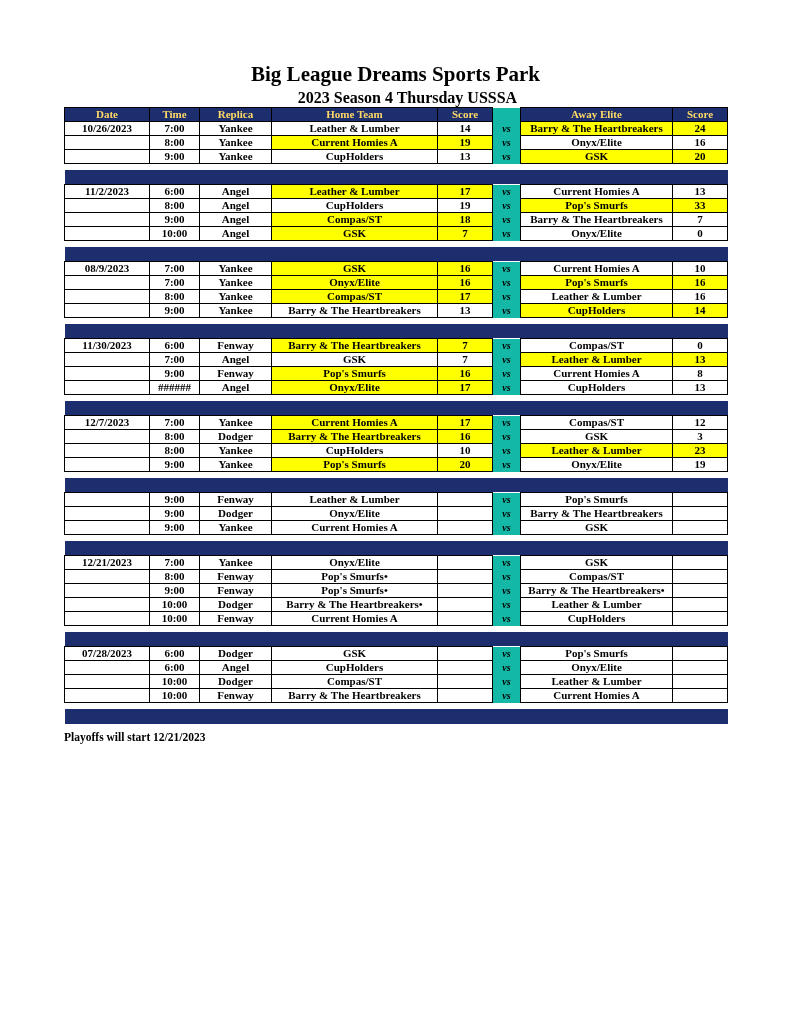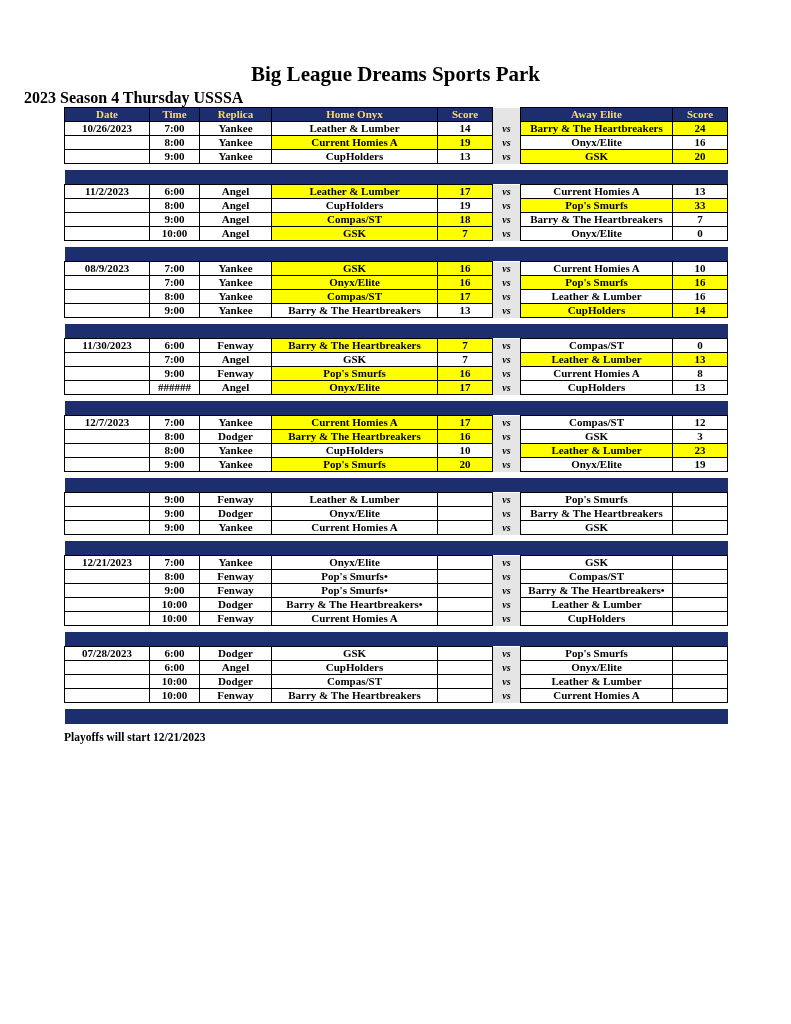--- a/index.html
+++ b/index.html
@@ -17,20 +17,21 @@
   .page { width: 791px; height: 824px; position: relative; overflow: hidden; }
 
   .title {
     margin: 62px 0 0 0;
     text-align: center;
     font-size: 21px;
     font-weight: bold;
   }
   .subtitle {
     margin: 2px 0 0 0;
+    text-align: center;
     font-size: 16px;
     font-weight: bold;
     padding-left: 24px;
   }
   .note {
     margin: 9px 0 7px 0;
     text-align: center;
     font-size: 11.5px;
     font-weight: bold;
     font-style: italic;
@@ -53,21 +54,21 @@
     white-space: nowrap;
     overflow: hidden;
   }
   .schedule th {
     background: var(--navy);
     color: var(--header-text);
     font-size: 11px;
   }
   .schedule th.vs, .schedule td.vs {
     border: none;
-    background: #e5e5e5;
+    background: #14b8a6;
     font-style: italic;
     font-size: 10px;
     padding: 0;
   }
   .schedule td.hl { background: var(--highlight); }
   .schedule tr.gap td {
     border: none;
     background: #fff;
     height: 6px;
     line-height: 6px;
@@ -103,21 +104,21 @@
       <col style="width:55px">
       <col style="width:28px">
       <col style="width:152px">
       <col style="width:55px">
     </colgroup>
     <thead>
       <tr>
         <th>Date</th>
         <th>Time</th>
         <th>Replica</th>
-        <th>Home Onyx</th>
+        <th>Home Team</th>
         <th>Score</th>
         <th class="vs"></th>
         <th>Away Elite</th>
         <th>Score</th>
       </tr>
     </thead>
     <tbody>
         <tr>
           <td>10/26/2023</td>
           <td>7:00</td>

